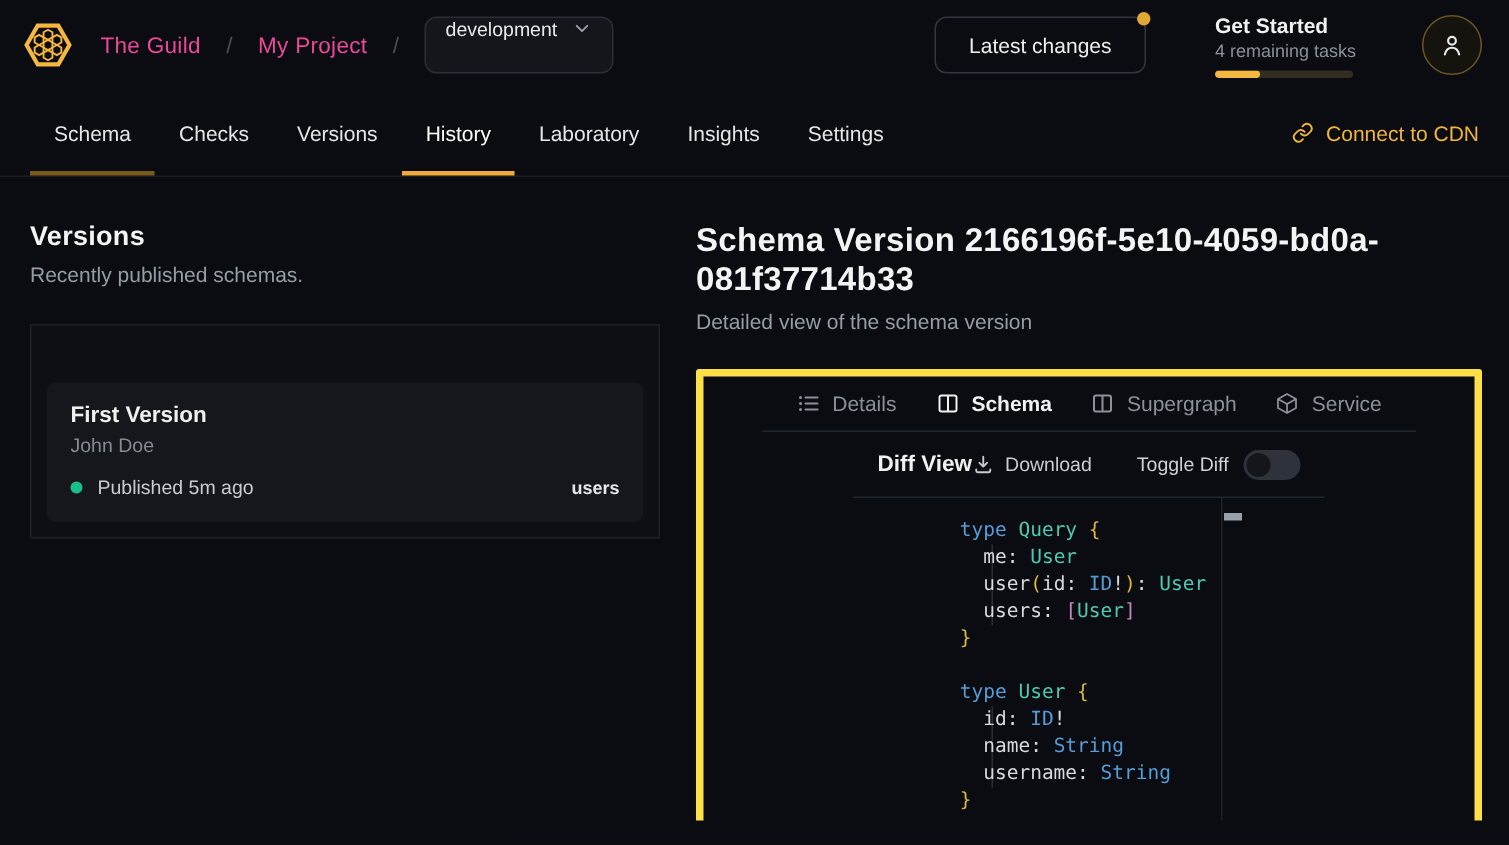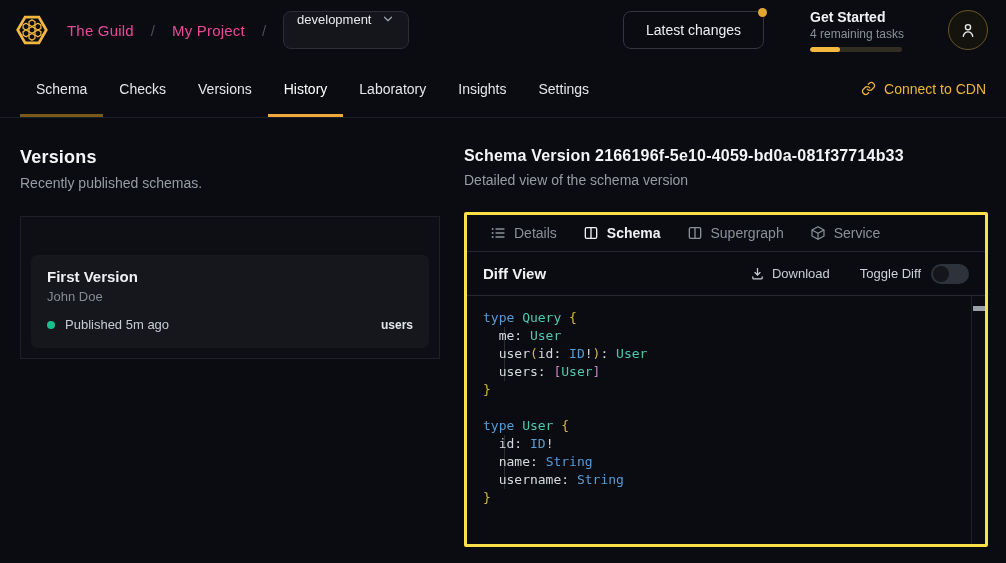--- a/index.html
+++ b/index.html
@@ -71,22 +71,22 @@
   }
   .version-item { background: #15171c; border-radius: 6px; padding: 13px 16px 16px; cursor: pointer; }
   .vi-name { font-size: 15px; font-weight: 600; color: #eef0f2; }
   .vi-author { font-size: 13px; color: #868b93; margin-top: 4px; }
   .vi-row { display: flex; align-items: center; margin-top: 13px; }
   .vi-dot { width: 8px; height: 8px; border-radius: 50%; background: #17c08a; margin-right: 10px; }
   .vi-status { font-size: 13px; color: #c8ccd2; }
   .vi-badge { margin-left: auto; font-size: 12px; font-weight: 700; color: #e2e5e9; }
 
   .right-col { flex: 1; display: flex; flex-direction: column; overflow: hidden; }
-  .detail-panel { margin-top: 24px; border: 3px solid #fde047; border-radius: 2px;
-    display: flex; flex-direction: column; height: 600px; }
+  .detail-panel { margin-top: 24px; border: 5px solid #fde047; border-radius: 2px;
+    display: flex; flex-direction: column; height: 600px; align-items: center; }
   .detail-tabs { height: 37px; display: flex; align-items: center; padding: 0 10px;
     border-bottom: 1px solid #232730; flex: none; }
   .dtab { display: flex; align-items: center; gap: 8px; padding: 0 13px; height: 100%;
     background: none; border: none; color: #8b9099; font-size: 14px;
     font-family: inherit; cursor: pointer; }
   .dtab.active { color: #f0f1f3; font-weight: 600; }
   .diff-toolbar { height: 44px; display: flex; align-items: center; padding: 0 16px;
     border-bottom: 1px solid #232730; flex: none; }
   .diff-title { font-size: 15px; font-weight: 700; color: #f0f1f3; }
   .dl-btn { margin-left: auto; display: flex; align-items: center; gap: 7px;
@@ -205,21 +205,21 @@
           <div class="vi-row">
             <span class="vi-dot"></span>
             <span class="vi-status">Published 5m ago</span>
             <span class="vi-badge">users</span>
           </div>
         </div>
       </div>
     </section>
 
     <section class="right-col">
-      <h2 class="col-title" style="font-size:16px;">Schema Version 2166196f-5e10-4059-bd0a-081f37714b33</h2>
+      <h2 class="col-title" style="font-size:22px;">Schema Version 2166196f-5e10-4059-bd0a-081f37714b33</h2>
       <p class="col-sub">Detailed view of the schema version</p>
 
       <div class="detail-panel">
         <div class="detail-tabs">
           <button class="dtab">
             <svg width="16" height="16" viewBox="0 0 24 24" fill="none" stroke="currentColor" stroke-width="2" stroke-linecap="round">
               <path d="M9 6h12M9 12h12M9 18h12"></path>
                 <path d="M4 6h.01M4 12h.01M4 18h.01" stroke-width="3"></path>
             </svg>
             <span>Details</span>

